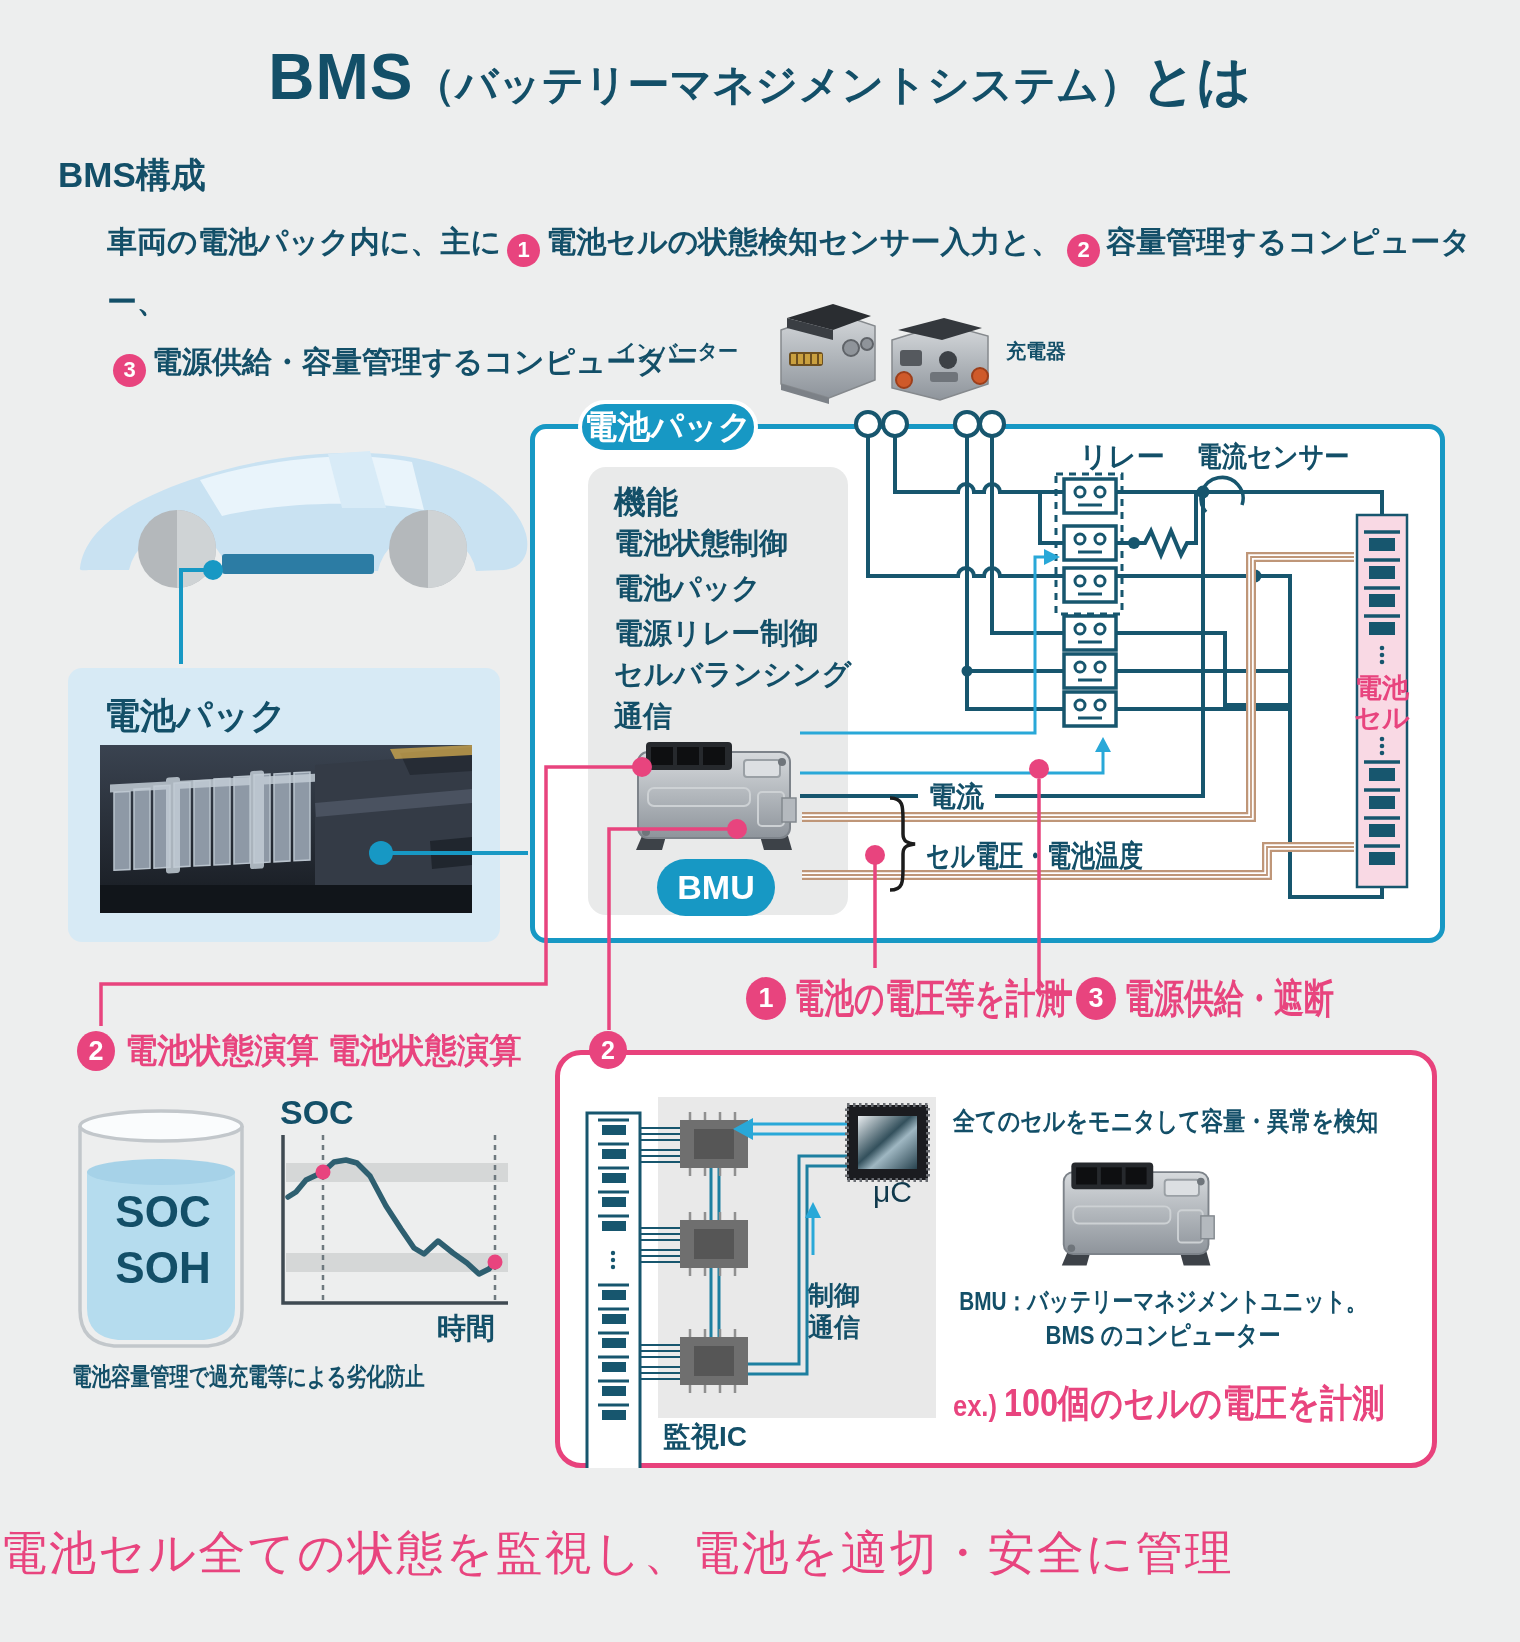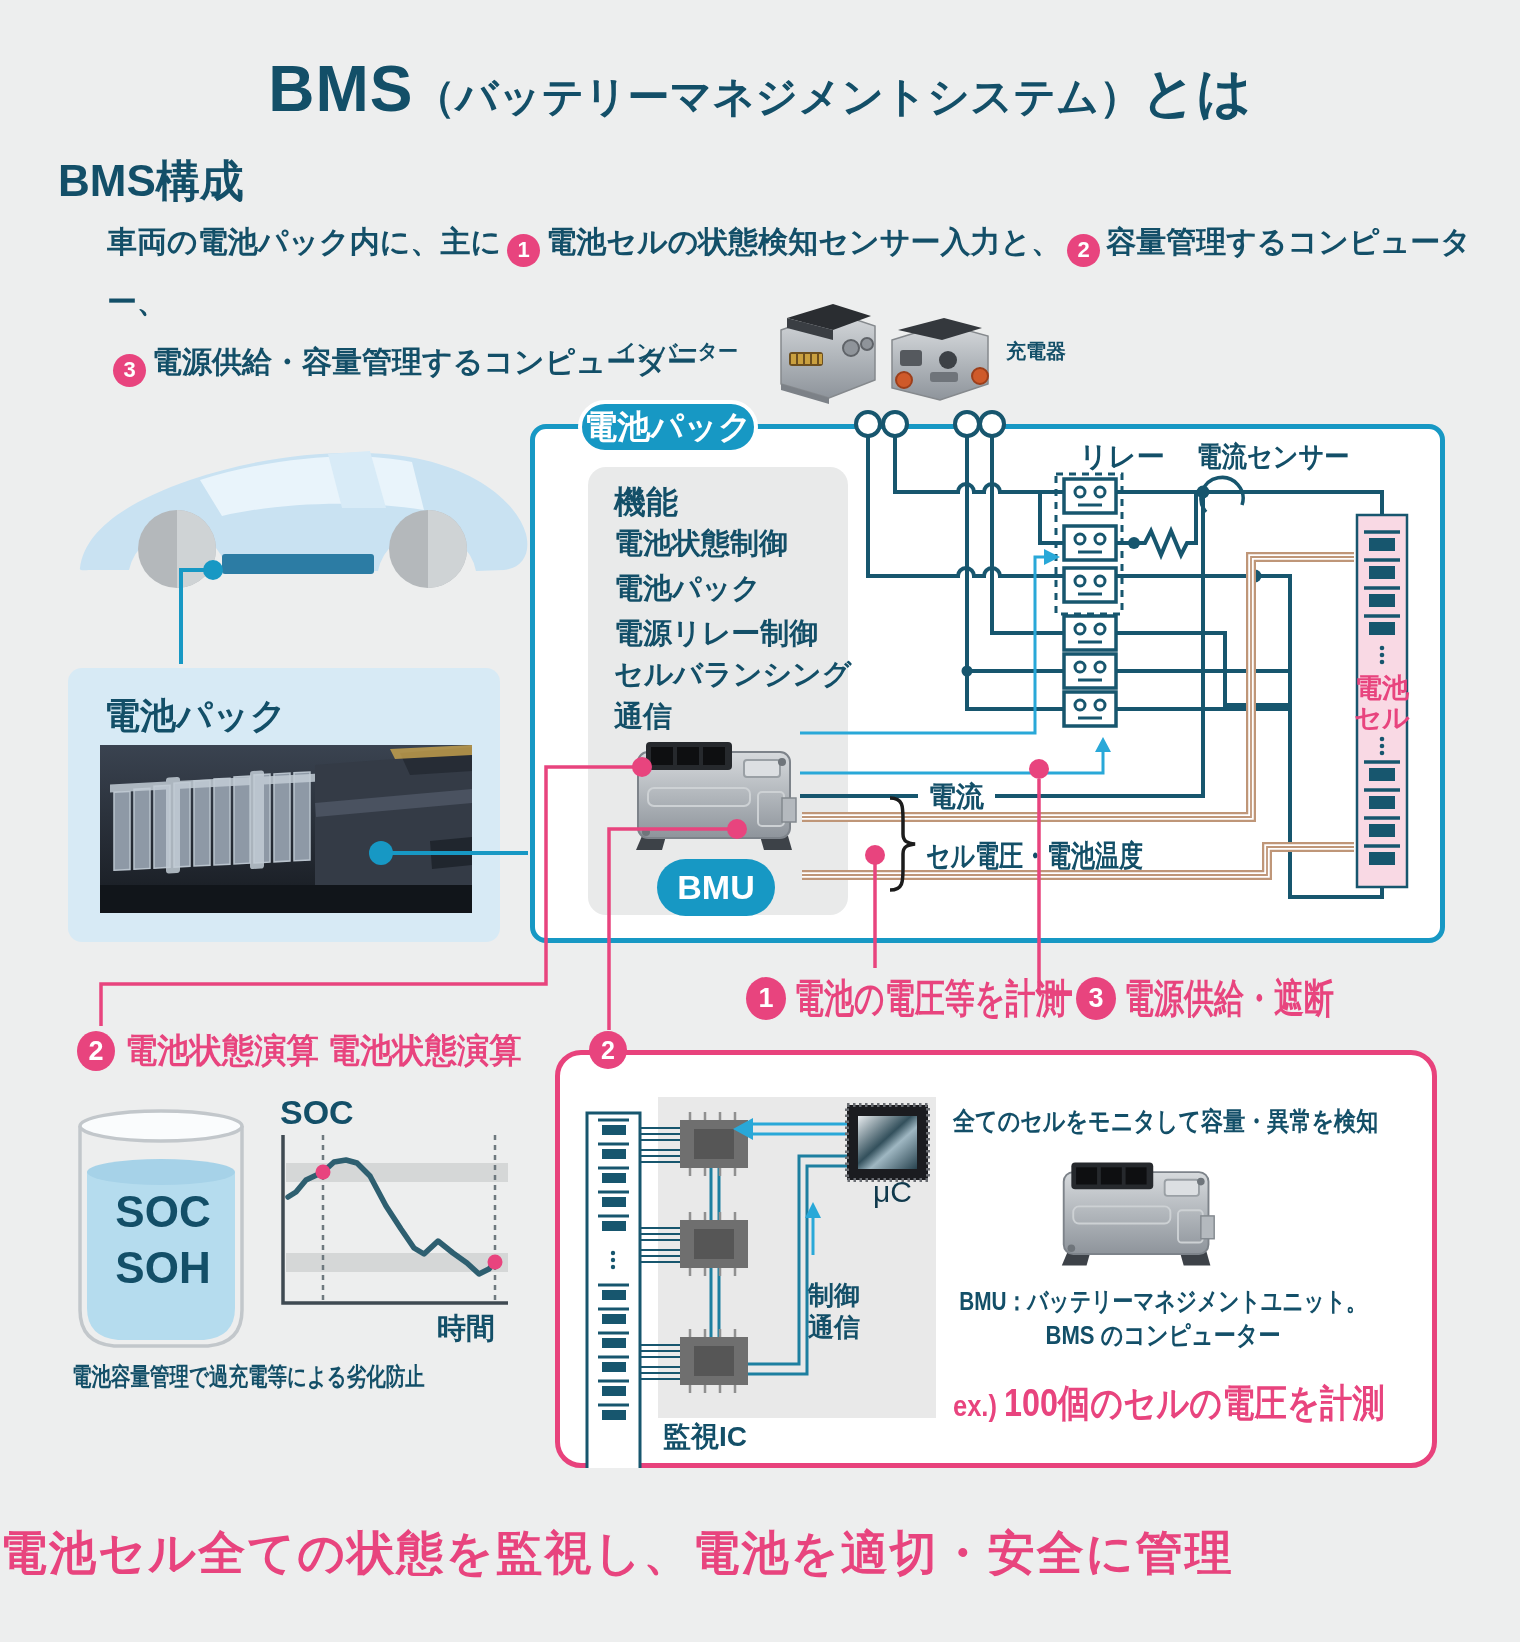--- a/index.html
+++ b/index.html
@@ -1,24 +1,24 @@
 <!DOCTYPE html>
 <html><head>
 <meta charset="utf-8">
 <style>
   html,body{margin:0;padding:0;}
   body{font-family:"Liberation Sans","DejaVu Sans",sans-serif;background:#edeeee;}
   #canvas{position:relative;width:1520px;height:1642px;background:#edeeee;overflow:hidden;}
   .abs{position:absolute;}
   
-  .title-row{left:0;top:52px;width:1520px;text-align:center;white-space:nowrap;color:#134f68;font-weight:bold;}
+  .title-row{left:0;top:40px;width:1520px;text-align:center;white-space:nowrap;color:#134f68;font-weight:bold;}
   .title-bms{font-size:64px;letter-spacing:1px;}
   .title-paren{font-size:42px;}
   .title-toha{font-size:54px;}
-  .h2{left:58px;top:152px;font-size:44px;font-weight:bold;color:#134f68;}
+  .h2{left:58px;top:152px;font-size:35px;font-weight:bold;color:#134f68;}
   .para{left:66px;top:212px;width:1400px;font-size:30px;font-weight:bold;color:#134f68;line-height:60px;margin-left:41px;}
   .numbadge{display:inline-flex;align-items:center;justify-content:center;width:33px;height:33px;border-radius:50%;
     background:#e8447e;color:#fff;font-size:22px;font-weight:bold;vertical-align:-5px;margin:0 6px;}
   
   .pack-box{left:530px;top:424px;width:915px;height:519px;background:#fff;border:5px solid #1798c4;border-radius:16px;box-sizing:border-box;}
   .pack-pill{left:578px;top:400px;width:180px;height:54px;background:#1798c4;border:4px solid #fff;border-radius:28px;
     color:#fff;font-size:33px;font-weight:bold;display:flex;align-items:center;justify-content:center;box-sizing:border-box;}
   .func-box{left:588px;top:467px;width:260px;height:448px;background:#e9eaea;border-radius:18px;}
   .func-title{left:26px;top:14px;font-size:32px;font-weight:bold;color:#134f68;}
   .func-item{left:26px;font-size:29px;font-weight:bold;color:#134f68;white-space:nowrap;}
@@ -32,21 +32,21 @@
   .co-badge{width:40px;height:43px;border-radius:50%;background:#e8447e;color:#fff;display:flex;align-items:center;
     justify-content:center;font-size:27px;flex:0 0 auto;}
   .co-text{font-size:40px;margin-left:8px;transform:scaleX(.75);transform-origin:left center;}
   .c2-text{font-size:34px;margin-left:10px;transform:scaleX(.95);transform-origin:left center;}
   .connector{left:1050px;top:992px;width:22px;height:4px;background:#e8447e;}
   
   .pink-box{left:555px;top:1050px;width:882px;height:418px;background:#fff;border:5px solid #e8427c;border-radius:26px;box-sizing:border-box;}
   .circle2{left:589px;top:1031px;width:38px;height:38px;border-radius:50%;background:#e8447e;color:#fff;
     display:flex;align-items:center;justify-content:center;font-size:25px;font-weight:bold;}
   .caption{left:72px;top:1360px;font-size:25px;font-weight:bold;color:#134f68;transform:scaleX(.78);transform-origin:left center;white-space:nowrap;}
-  .tagline{left:0;top:1522px;width:1224px;text-align:center;font-size:47px;letter-spacing:2px;font-weight:bold;color:#e8447e;white-space:nowrap;}
+  .tagline{left:0;top:1522px;width:1224px;text-align:center;font-size:47px;letter-spacing:2px;font-weight:normal;color:#e8447e;white-space:nowrap;}
   svg{display:block;}
   svg text{font-family:"Liberation Sans","DejaVu Sans",sans-serif;}
 </style>
 </head>
 <body>
 
 <div id="canvas">
 
   <svg width="0" height="0" class="abs" aria-hidden="true">
     <defs>

